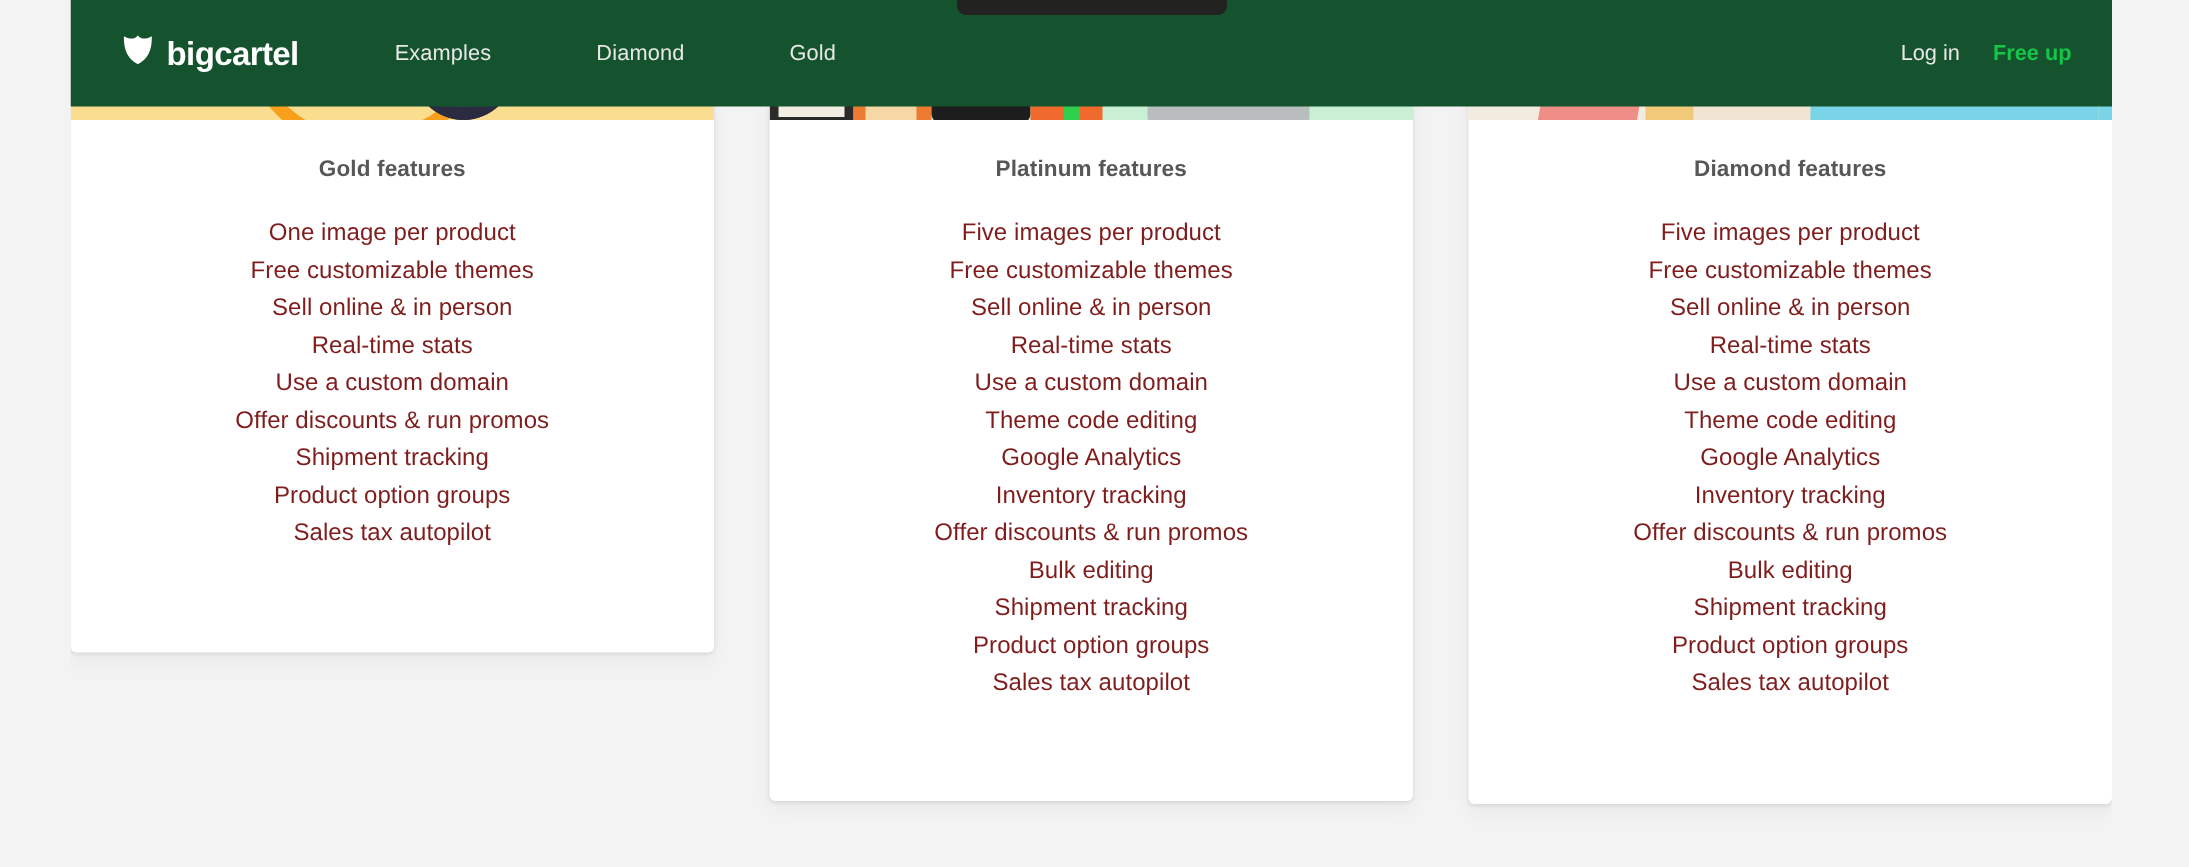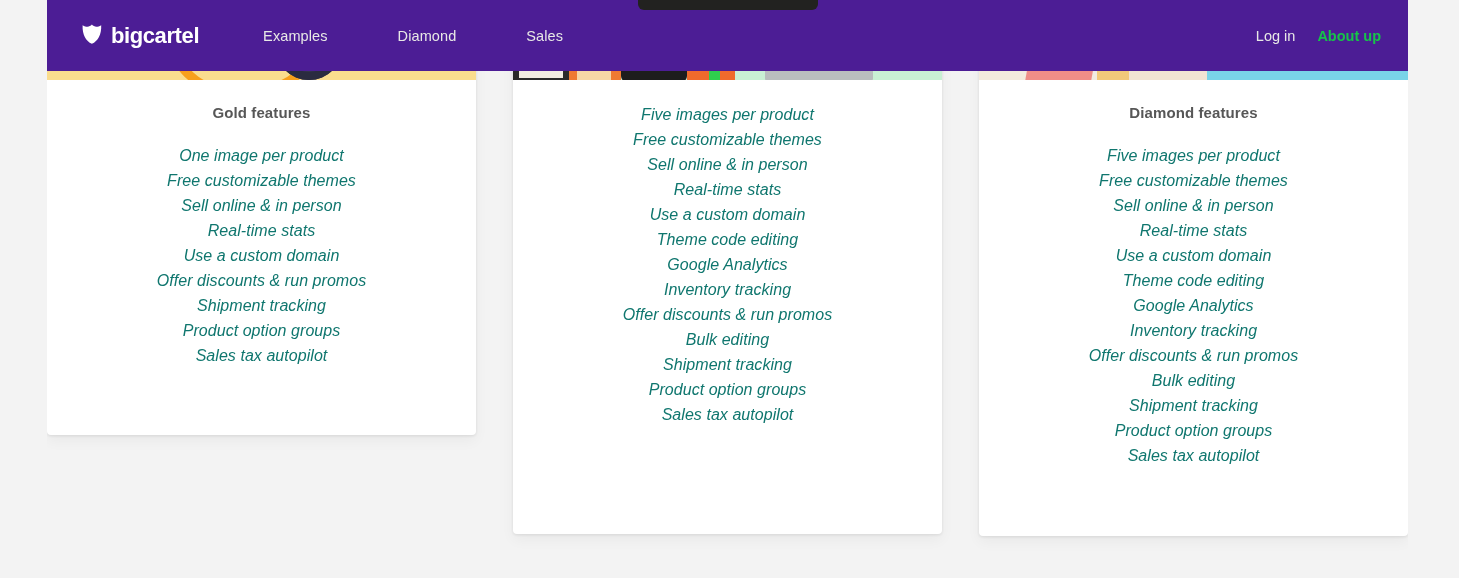--- a/index.html
+++ b/index.html
@@ -33,21 +33,21 @@
     overflow: hidden;
   }
 
   
   #navbar {
     position: absolute;
     left: 0;
     top: 0;
     width: 1361px;
     height: 71px;
-    background: #4c1d95;
+    background: #14532d;
     z-index: 40;
     display: flex;
     align-items: center;
   }
   
   #nav-plate {
     position: absolute;
     left: 591px;
     top: -14px;
     width: 180px;
@@ -152,25 +152,24 @@
 
   .feature-list {
     list-style: none;
     margin: 0;
     padding: 0;
     padding-top: 22px;
     padding-bottom: 26px;
   }
   .feature-list li {
     font-size: 16px;
-    color: #0f766e;
+    color: #7f1d1d;
     line-height: 25px;
     letter-spacing: 0.05px;
     white-space: nowrap;
-    font-style: italic;
   }
 
   
   .ph { position: absolute; }
 
   
   .photo-gold { background: #fadd8e; width: 100%; height: 100%; }
   .photo-gold .p-swirl {
     left: 118px; top: 382px; width: 130px; height: 120px;
     border: 9px solid #f8a01c; border-radius: 50% 50% 40% 60%;
@@ -278,20 +277,21 @@
             <div class="ph p2c"></div>
             <div class="ph p2d"></div>
             <div class="ph p2e"></div>
             <div class="ph p2f"></div>
             <div class="ph p2g"></div>
             <div class="ph p2h"></div>
 
           </div>
         </div>
         <div class="card-body">
+          <h3 class="card-title">Platinum features</h3>
           <ul class="feature-list">
             <li>Five images per product</li>
             <li>Free customizable themes</li>
             <li>Sell online &amp; in person</li>
             <li>Real-time stats</li>
             <li>Use a custom domain</li>
             <li>Theme code editing</li>
             <li>Google Analytics</li>
             <li>Inventory tracking</li>
             <li>Offer discounts &amp; run promos</li>
@@ -346,23 +346,23 @@
         <a id="logo" href="#">
           <span id="logo-mark">
             <svg width="24" height="24" viewBox="0 0 24 24" aria-hidden="true">
               <path d="M2.6 3.2 C 6.5 5.4 9.6 5.2 11.9 2.6 C 14.2 5.2 17.3 5.4 21.2 3.2 C 21.6 12.6 18 19 11.9 21.8 C 5.8 19 2.2 12.6 2.6 3.2 Z" fill="#ffffff"></path>
             </svg>
           </span>
           <span id="logo-word">bigcartel</span>
         </a>
         <a class="nav-link" href="#">Examples</a>
         <a class="nav-link" href="#">Diamond</a>
-        <a class="nav-link" href="#">Sales</a>
+        <a class="nav-link" href="#">Gold</a>
       </div>
 
       <div id="nav-right">
         <a id="nav-login" href="#">Log in</a>
-        <a id="nav-signup" href="#">About up</a>
+        <a id="nav-signup" href="#">Free up</a>
       </div>
     </nav>
 
   </div>
 </div>
 
 </body></html>

